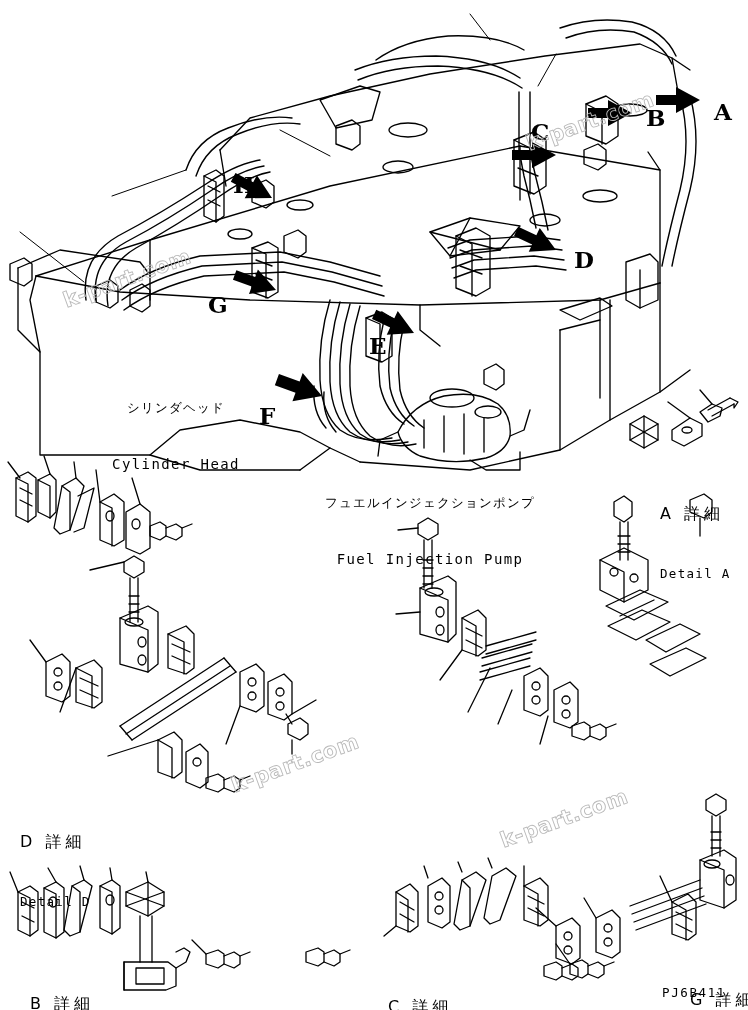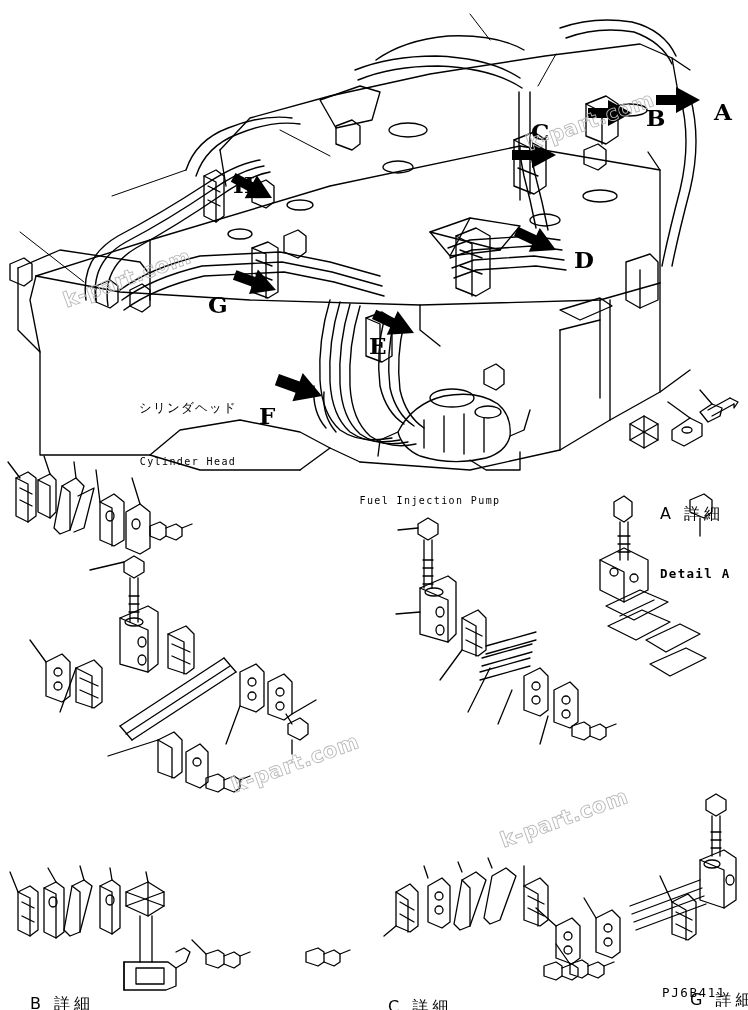--- a/index.html
+++ b/index.html
@@ -10,26 +10,26 @@
 
   .lbl{position:absolute;white-space:pre;}
 
   
   .callout-letter{font-family:"DejaVu Serif",serif;font-size:23px;font-weight:700;
                   line-height:1;letter-spacing:0;}
 
   
   .partname{text-align:center;line-height:1.25;}
   .partname .jp{font-family:"DejaVu Sans",sans-serif;font-size:12.5px;letter-spacing:1.2px;}
-  .partname .en{font-family:"DejaVu Sans Mono","Liberation Mono",monospace;font-size:10px;letter-spacing:1.4px;}
+  .partname .en{font-family:"DejaVu Sans Mono","Liberation Mono",monospace;font-size:14px;letter-spacing:1.4px;}
 
   
   .detail-cap{line-height:1.3;}
   .detail-cap .jp{font-family:"DejaVu Sans",sans-serif;font-size:16px;letter-spacing:4px;}
-  .detail-cap .en{font-family:"DejaVu Sans Mono","Liberation Mono",monospace;font-size:12.5px;letter-spacing:1.3px;font-weight:bold;}
+  .detail-cap .en{font-family:"DejaVu Sans Mono","Liberation Mono",monospace;font-size:12.5px;letter-spacing:1.3px;}
 
   .partno{font-family:"DejaVu Sans Mono","Liberation Mono",monospace;
           font-size:12.5px;letter-spacing:1.6px;}
 
   
   .wm{position:absolute;font-family:"DejaVu Sans",sans-serif;font-weight:700;
       color:transparent;-webkit-text-stroke:0.9px #b9b9b9;
       font-size:21px;letter-spacing:0.5px;white-space:nowrap;
       transform-origin:0 0;pointer-events:none;user-select:none;}
 </style>
@@ -225,26 +225,27 @@
 
   <div class="lbl callout-letter" style="left:714px;top:100px;">A</div>
   <div class="lbl callout-letter" style="left:646px;top:106px;">B</div>
   <div class="lbl callout-letter" style="left:531px;top:120px;">C</div>
   <div class="lbl callout-letter" style="left:574px;top:248px;">D</div>
   <div class="lbl callout-letter" style="left:369px;top:334px;">E</div>
   <div class="lbl callout-letter" style="left:259px;top:404px;">F</div>
   <div class="lbl callout-letter" style="left:208px;top:293px;">G</div>
   <div class="lbl callout-letter" style="left:233px;top:173px;">H</div>
 
-  <div class="lbl partname" style="left:98px;top:360px;width:180px;">
+  <div class="lbl partname" style="left:86px;top:360px;width:180px;">
     <div class="jp">シリンダヘッド</div>
     <div class="en">Cylinder Head</div>
   </div>
 
   <div class="lbl partname" style="left:310px;top:455px;width:240px;">
+    <div class="jp">フュエルインジェクションポンプ</div>
     <div class="en">Fuel Injection Pump</div>
   </div>
 
   <svg class="layer" viewBox="0 0 748 1010">
     <g fill="none" stroke="#000" stroke-width="1.3" stroke-linecap="round" stroke-linejoin="round">
 
       <g>
         <path d="M630,424 L644,416 L658,424 L658,440 L644,448 L630,440 Z"></path>
         <path d="M644,416 L644,448"></path>
           <path d="M630,424 L658,440"></path>
@@ -538,20 +539,24 @@
   </svg>
 
   <div class="lbl detail-cap" style="left:660px;top:462px;">
     <div class="jp">A 詳細</div>
     <div class="en">Detail A</div>
   </div>
 
 
 
 
+  <div class="lbl detail-cap" style="left:20px;top:790px;">
+    <div class="jp">D 詳細</div>
+    <div class="en">Detail D</div>
+  </div>
 
   <div class="lbl detail-cap" style="left:690px;top:948px;">
     <div class="jp">G 詳細</div>
     
   </div>
 
   <div class="lbl detail-cap" style="left:30px;top:952px;">
     <div class="jp">B 詳細</div>
     
   </div>

